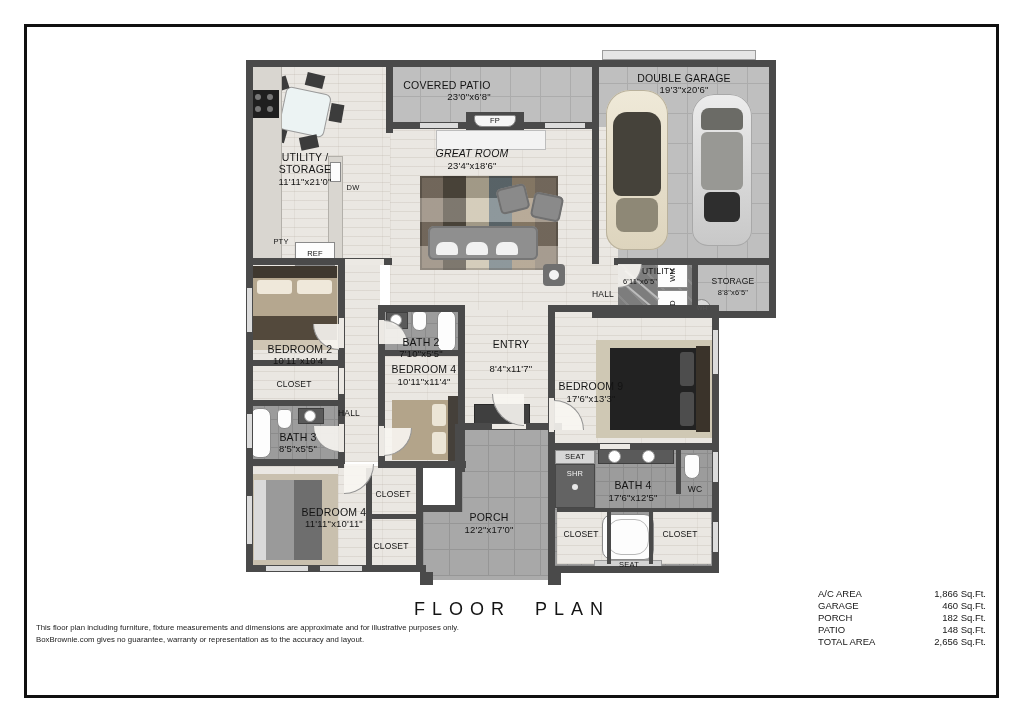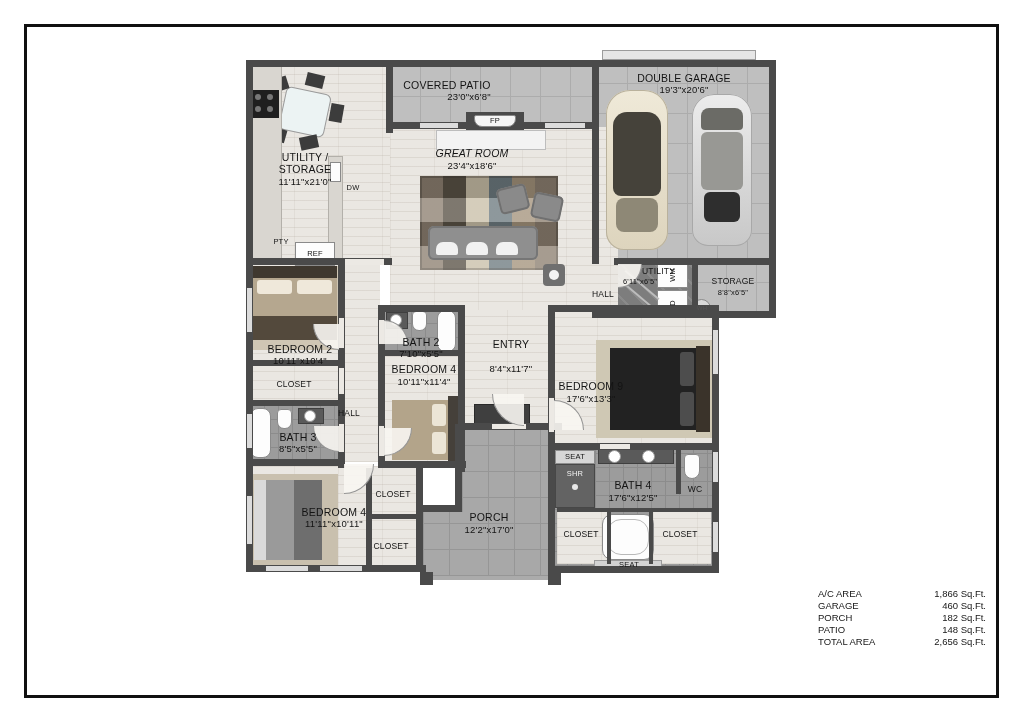--- a/index.html
+++ b/index.html
@@ -273,21 +273,24 @@
   <div class="lbl xs rot" style="left:673px;top:275px;">WM</div>
   <div class="lbl xs rot" style="left:673px;top:303px;">D</div>
   <div class="lbl" style="left:702px;top:308px;font-size:6px;color:#555;">WH</div>
   <div class="lbl xs" style="left:575px;top:457px;">SEAT</div>
   <div class="lbl xs white" style="left:575px;top:474px;">SHR</div>
   <div class="lbl sm" style="left:695px;top:489px;">WC</div>
   <div class="lbl sm" style="left:581px;top:534px;">CLOSET</div>
   <div class="lbl sm" style="left:680px;top:534px;">CLOSET</div>
   <div class="lbl xs" style="left:629px;top:565px;">SEAT</div>
 
-
+  <div class="lbl" style="left:512px;top:609px;font-size:18px;letter-spacing:7px;word-spacing:12px;">FLOOR PLAN</div>
+
+  <div class="footer-line" style="left:36px;top:622px;">This floor plan including furniture, fixture measurements and dimensions are approximate and for illustrative purposes only.</div>
+  <div class="footer-line" style="left:36px;top:634px;">BoxBrownie.com gives no guarantee, warranty or representation as to the accuracy and layout.</div>
 
   <div class="abs" style="left:818px;top:588px;width:168px;">
     <div class="area-row">
       <span>A/C AREA</span>
       <span>1,866 Sq.Ft.</span>
     </div>
     <div class="area-row">
       <span>GARAGE</span>
       <span>460 Sq.Ft.</span>
     </div>

